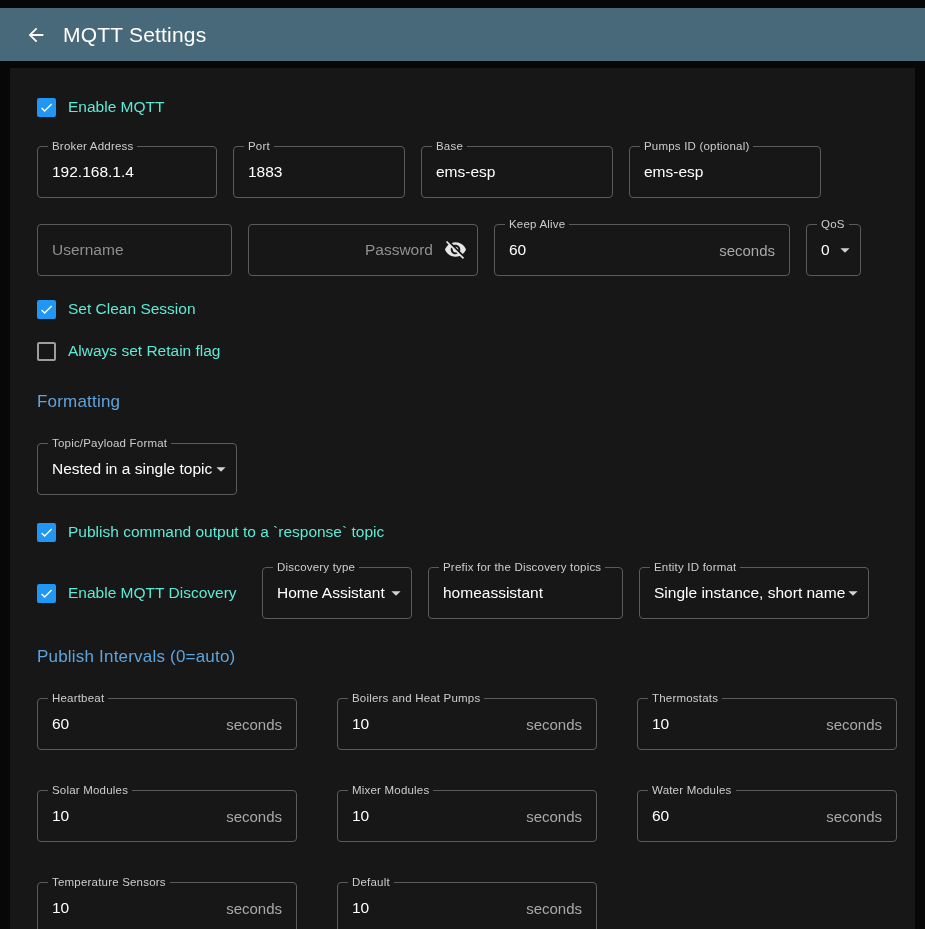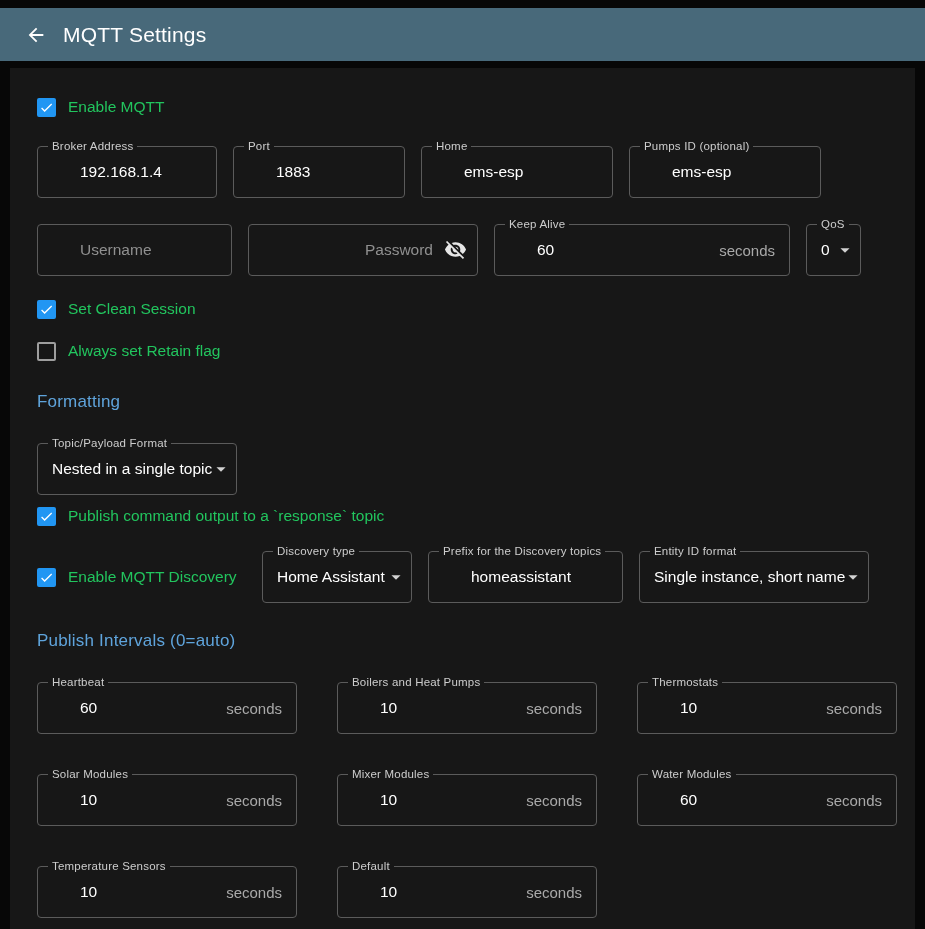--- a/index.html
+++ b/index.html
@@ -25,26 +25,26 @@
     min-height:834px;
   }
   .check-row { display:flex; align-items:center; gap:12px; height:26px; }
   .checkbox {
     width:19px; height:19px; border:2px solid #9e9e9e; border-radius:2px;
     display:flex; align-items:center; justify-content:center; cursor:pointer; flex:none;
   }
   .checkbox .check { width:17px; height:17px; fill:#fff; display:none; }
   .checkbox.checked { background:var(--accent,#2196f3); border-color:var(--accent,#2196f3); }
   .checkbox.checked .check { display:block; }
-  .check-label { font-size:15.5px; color:#22c55e; }
+  .check-label { font-size:15.5px; color:#5eead4; }
   .row { display:flex; gap:16px; }
   .vcenter { align-items:center; }
   .field {
     position:relative; height:52px;
-    border:1px solid var(--border,#5b5b5b); border-radius:4px; flex:none;padding-left:28px;
+    border:1px solid var(--border,#5b5b5b); border-radius:4px; flex:none;
   }
   .field-label {
     position:absolute; top:-7px; left:10px; padding:0 4px;
     background:var(--card-bg,#171717);
     font-size:11.5px; color:#cdcdcd; line-height:13px; white-space:nowrap; letter-spacing:.2px;
   }
   .field-input {
     width:100%; height:100%; background:none; border:none; outline:none;
     color:#fff; font-family:inherit; font-size:15.5px; padding:0 14px;
   }
@@ -58,21 +58,21 @@
   .select-value { position:absolute; left:14px; top:50%; transform:translateY(-50%); font-size:15.5px; color:#fff; white-space:nowrap; }
   .caret { position:absolute; right:4px; top:50%; transform:translateY(-50%); width:22px; height:22px; fill:#d2d2d2; }
   .eye-btn { position:absolute; right:10px; top:50%; transform:translateY(-50%); background:none; border:none; width:24px; height:24px; padding:0; cursor:pointer; }
   .eye-btn svg { width:23px; height:23px; fill:#e6e6e6; }
   .with-icon .field-input { padding-right:44px;text-align:right; }
   .section-heading { font-size:17px; font-weight:400; color:var(--heading,#5fa4dc); letter-spacing:.2px; }
   .intervals-grid { display:grid; grid-template-columns:repeat(3,260px); column-gap:17px; row-gap:26px;gap:40px; }
   .w55{width:55px}.w150{width:150px}.w172{width:172px}.w180{width:180px}.w192{width:192px}
   .w195{width:195px}.w200{width:200px}.w209{width:209px}.w230{width:230px}.w260{width:296px}
   .mt16{margin-top:16px}.mt18{margin-top:31px}.mt20{margin-top:20px}.mt22{margin-top:22px}
-  .mt24{margin-top:8px}.mt26{margin-top:26px}.mt28{margin-top:28px}
+  .mt24{margin-top:24px}.mt26{margin-top:26px}.mt28{margin-top:28px}
 </style>
 </head>
 <body>
 
 <header class="appbar">
   <button class="back-btn">
     <svg viewBox="0 0 24 24">
         <path d="M20 11H7.83l5.59-5.59L12 4l-8 8 8 8 1.41-1.41L7.83 13H20v-2z"></path>
       </svg>
   </button>
@@ -93,21 +93,21 @@
   <div class="row mt26">
     <div class="field w180">
       <span class="field-label">Broker Address</span>
       <input class="field-input" value="192.168.1.4" style="">
     </div>
     <div class="field w172">
       <span class="field-label">Port</span>
       <input class="field-input" value="1883" style="">
     </div>
     <div class="field w192">
-      <span class="field-label">Home</span>
+      <span class="field-label">Base</span>
       <input class="field-input" value="ems-esp" style="">
     </div>
     <div class="field w192">
       <span class="field-label">Pumps ID (optional)</span>
       <input class="field-input" value="ems-esp" style="">
     </div>
   </div>
 
   <div class="row mt26">
     <div class="field w195">

